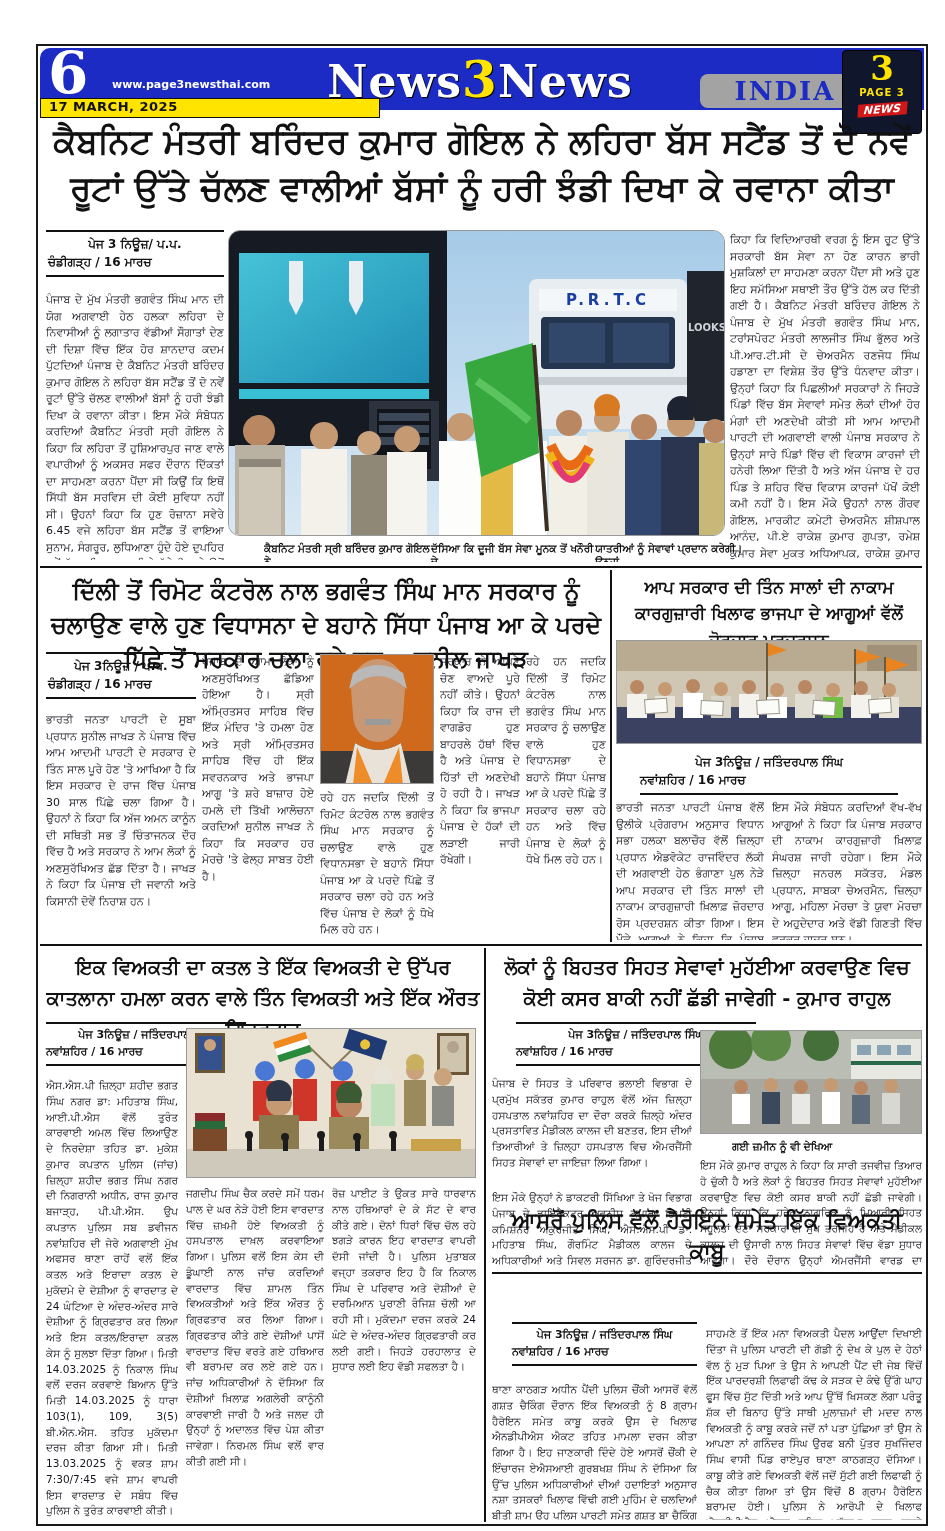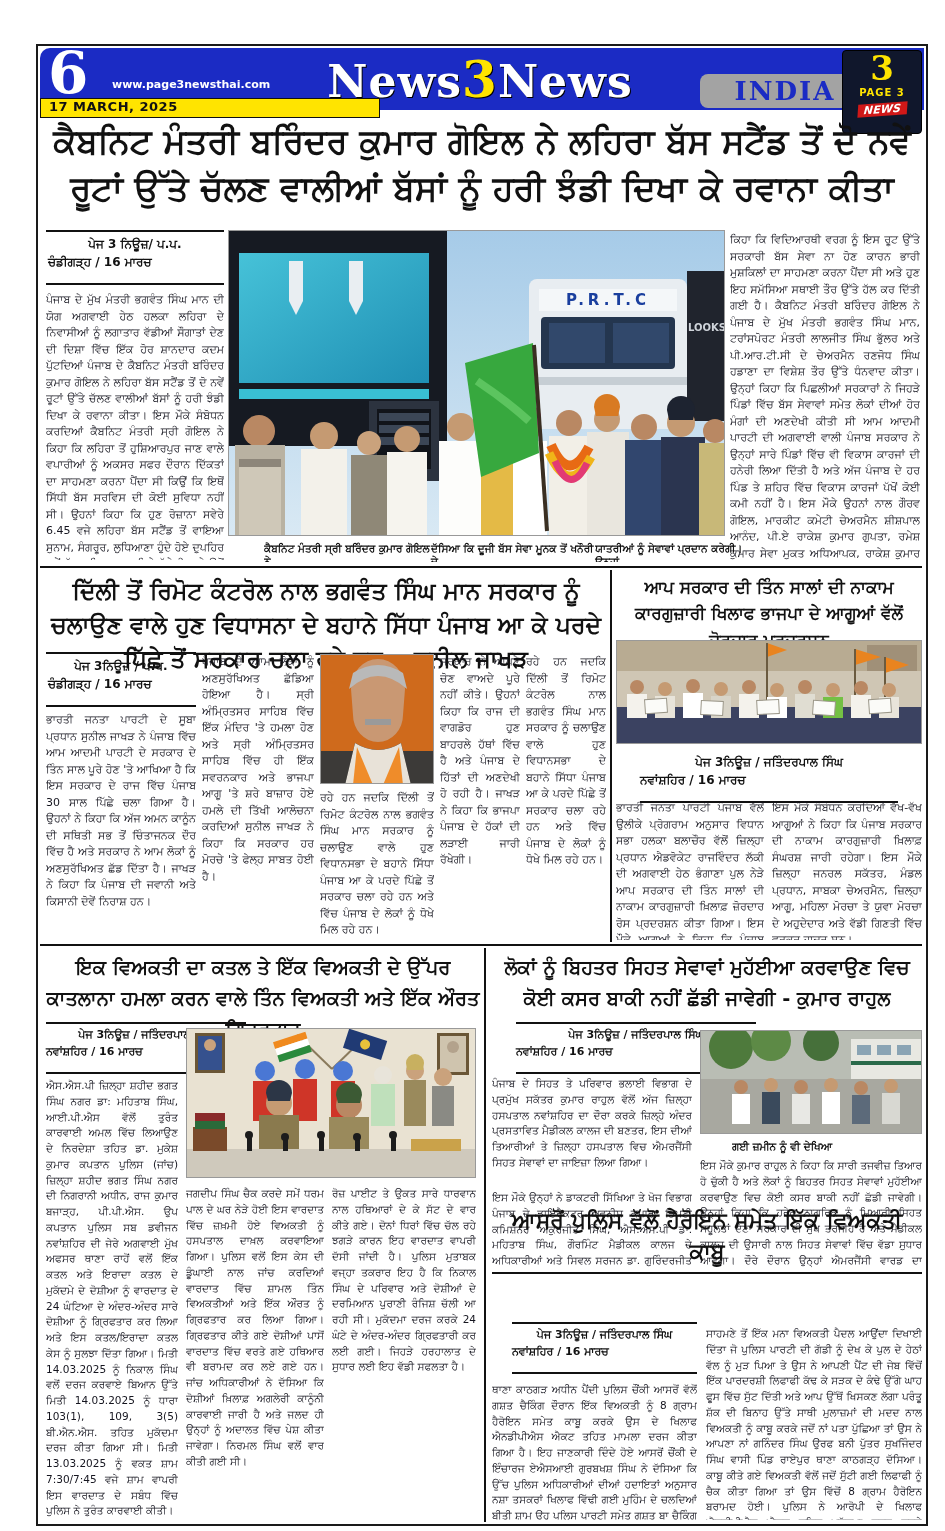--- a/index.html
+++ b/index.html
@@ -19,21 +19,21 @@
   .masthead .y3 { color:#ffe400; font-size:50px; }
   .india-pill { position:absolute; left:700px; top:74px; width:170px; height:34px; background:#a3a3a3; border-radius:8px 0 0 8px; text-align:center; font-family:"DejaVu Serif", serif; font-weight:bold; font-size:26px; color:#1b2bc4; line-height:34px; letter-spacing:2px; }
   .logo-box { position:absolute; left:842px; top:50px; width:80px; height:84px; background:#10172c; border:1px solid #000; border-radius:4px; text-align:center; }
   .logo-box .big3 { color:#ffe400; font-size:34px; font-weight:bold; line-height:1.05; font-family:"DejaVu Serif", serif; }
   .logo-box .p3 { color:#ffe400; font-size:10px; font-weight:bold; letter-spacing:1px; }
   .logo-box .news { display:inline-block; margin-top:2px; background:#d01818; color:#fff; font-size:11px; font-weight:bold; font-style:italic; padding:0 6px; transform:skewX(-8deg) rotate(-4deg); }
 
   
   .headline-lead { position:absolute; left:46px; top:118px; width:872px; text-align:center; font-size:34px; font-weight:800; line-height:1.38; letter-spacing:0; }
   .hl { font-weight:800; text-align:center; position:absolute; }
-  .byline-box { border-top:2px solid #111; border-bottom:2px solid #111; text-align:center; font-weight:bold; font-size:12px; padding:3px 0 12px; line-height:1.5; }
+  .byline-box { border-top:2px solid #111; border-bottom:2px solid #111; text-align:center; font-weight:bold; font-size:12px; padding:3px 0 4px; line-height:1.5; }
   .col { position:absolute; font-size:11px; line-height:1.5; text-align:justify; overflow:hidden; color:#15151f; }
   .caption { position:absolute; font-size:10.5px; font-weight:bold; display:flex; justify-content:space-between; overflow:hidden; }
   .rule-h { position:absolute; background:#111; height:2px; }
   .rule-v { position:absolute; background:#111; width:1.5px; }
   .photo { position:absolute; overflow:hidden; border:1px solid #999; background:#ddd; }
   svg { display:block; }
 </style>
 </head>
 <body>
 
@@ -62,21 +62,21 @@
   <div class="headline-lead">ਕੈਬਨਿਟ ਮੰਤਰੀ ਬਰਿੰਦਰ ਕੁਮਾਰ ਗੋਇਲ ਨੇ ਲਹਿਰਾ ਬੱਸ ਸਟੈਂਡ ਤੋਂ ਦੋ ਨਵੇਂ ਰੂਟਾਂ ਉੱਤੇ ਚੱਲਣ ਵਾਲੀਆਂ ਬੱਸਾਂ ਨੂੰ ਹਰੀ ਝੰਡੀ ਦਿਖਾ ਕੇ ਰਵਾਨਾ ਕੀਤਾ</div>
 
   <div style="position:absolute; left:46px; top:230px; width:178px;">
     <div class="byline-box">
       <div>ਪੇਜ 3 ਨਿਊਜ਼/ ਪ.ਪ.</div>
       <div style="text-align:left; padding-left:2px;">ਚੰਡੀਗੜ੍ਹ / 16 ਮਾਰਚ</div>
     </div>
   </div>
   <div class="col" style="left:46px; top:292px; width:178px; height:268px;">ਪੰਜਾਬ ਦੇ ਮੁੱਖ ਮੰਤਰੀ ਭਗਵੰਤ ਸਿੰਘ ਮਾਨ ਦੀ ਯੋਗ ਅਗਵਾਈ ਹੇਠ ਹਲਕਾ ਲਹਿਰਾ ਦੇ ਨਿਵਾਸੀਆਂ ਨੂੰ ਲਗਾਤਾਰ ਵੱਡੀਆਂ ਸੌਗਾਤਾਂ ਦੇਣ ਦੀ ਦਿਸ਼ਾ ਵਿੱਚ ਇੱਕ ਹੋਰ ਸ਼ਾਨਦਾਰ ਕਦਮ ਪੁੱਟਦਿਆਂ ਪੰਜਾਬ ਦੇ ਕੈਬਨਿਟ ਮੰਤਰੀ ਬਰਿੰਦਰ ਕੁਮਾਰ ਗੋਇਲ ਨੇ ਲਹਿਰਾ ਬੱਸ ਸਟੈਂਡ ਤੋਂ ਦੋ ਨਵੇਂ ਰੂਟਾਂ ਉੱਤੇ ਚੱਲਣ ਵਾਲੀਆਂ ਬੱਸਾਂ ਨੂੰ ਹਰੀ ਝੰਡੀ ਦਿਖਾ ਕੇ ਰਵਾਨਾ ਕੀਤਾ। ਇਸ ਮੌਕੇ ਸੰਬੋਧਨ ਕਰਦਿਆਂ ਕੈਬਨਿਟ ਮੰਤਰੀ ਸ੍ਰੀ ਗੋਇਲ ਨੇ ਕਿਹਾ ਕਿ ਲਹਿਰਾ ਤੋਂ ਹੁਸ਼ਿਆਰਪੁਰ ਜਾਣ ਵਾਲੇ ਵਪਾਰੀਆਂ ਨੂੰ ਅਕਸਰ ਸਫਰ ਦੌਰਾਨ ਦਿੱਕਤਾਂ ਦਾ ਸਾਹਮਣਾ ਕਰਨਾ ਪੈਂਦਾ ਸੀ ਕਿਉਂ ਕਿ ਇਥੋਂ ਸਿੱਧੀ ਬੱਸ ਸਰਵਿਸ ਦੀ ਕੋਈ ਸੁਵਿਧਾ ਨਹੀਂ ਸੀ। ਉਹਨਾਂ ਕਿਹਾ ਕਿ ਹੁਣ ਰੋਜ਼ਾਨਾ ਸਵੇਰੇ 6.45 ਵਜੇ ਲਹਿਰਾ ਬੱਸ ਸਟੈਂਡ ਤੋਂ ਵਾਇਆ ਸੁਨਾਮ, ਸੰਗਰੂਰ, ਲੁਧਿਆਣਾ ਹੁੰਦੇ ਹੋਏ ਦੁਪਹਿਰ ਸਮੇਂ ਬੱਸ ਹੁਸ਼ਿਆਰਪੁਰ ਵਿਖੇ ਪੁੱਜੇਗੀ ਅਤੇ ਉਥੋਂ ਦੁਪਹਿਰ 2.37 ਵਜੇ ਲਹਿਰਾ ਲਈ ਰਵਾਨਾ ਹੋਵੇਗੀ। ਉਨ੍ਹਾਂ ਕਿਹਾ ਕਿ 422 ਕਿਲੋਮੀਟਰ ਦਾ ਸਫਰ ਤੈਅ ਕਰਨ ਵਾਲੀ ਇਸ ਬੱਸ ਨਾਲ ਯਾਤਰੀ ਵੱਡੀ ਰਾਹਤ ਮਹਿਸੂਸ ਕਰਨਗੇ।</div>
 
-  <div class="photo" style="left:228px; top:230px; width:497px; height:306px;">
+  <div class="photo" style="left:228px; top:230px; width:497px; height:306px;border-radius:12px;">
     <svg width="497" height="306" viewBox="0 0 497 306">
       <defs>
         <linearGradient id="sky" x1="0" y1="0" x2="0" y2="1">
           <stop offset="0" stop-color="#a6cbe8"></stop>
             <stop offset="1" stop-color="#d9e9f4"></stop>
         </linearGradient>
         <linearGradient id="wind" x1="0" y1="0" x2="1" y2="1">
           <stop offset="0" stop-color="#46c2d8"></stop>
             <stop offset="1" stop-color="#1f8fb4"></stop>
         </linearGradient>

